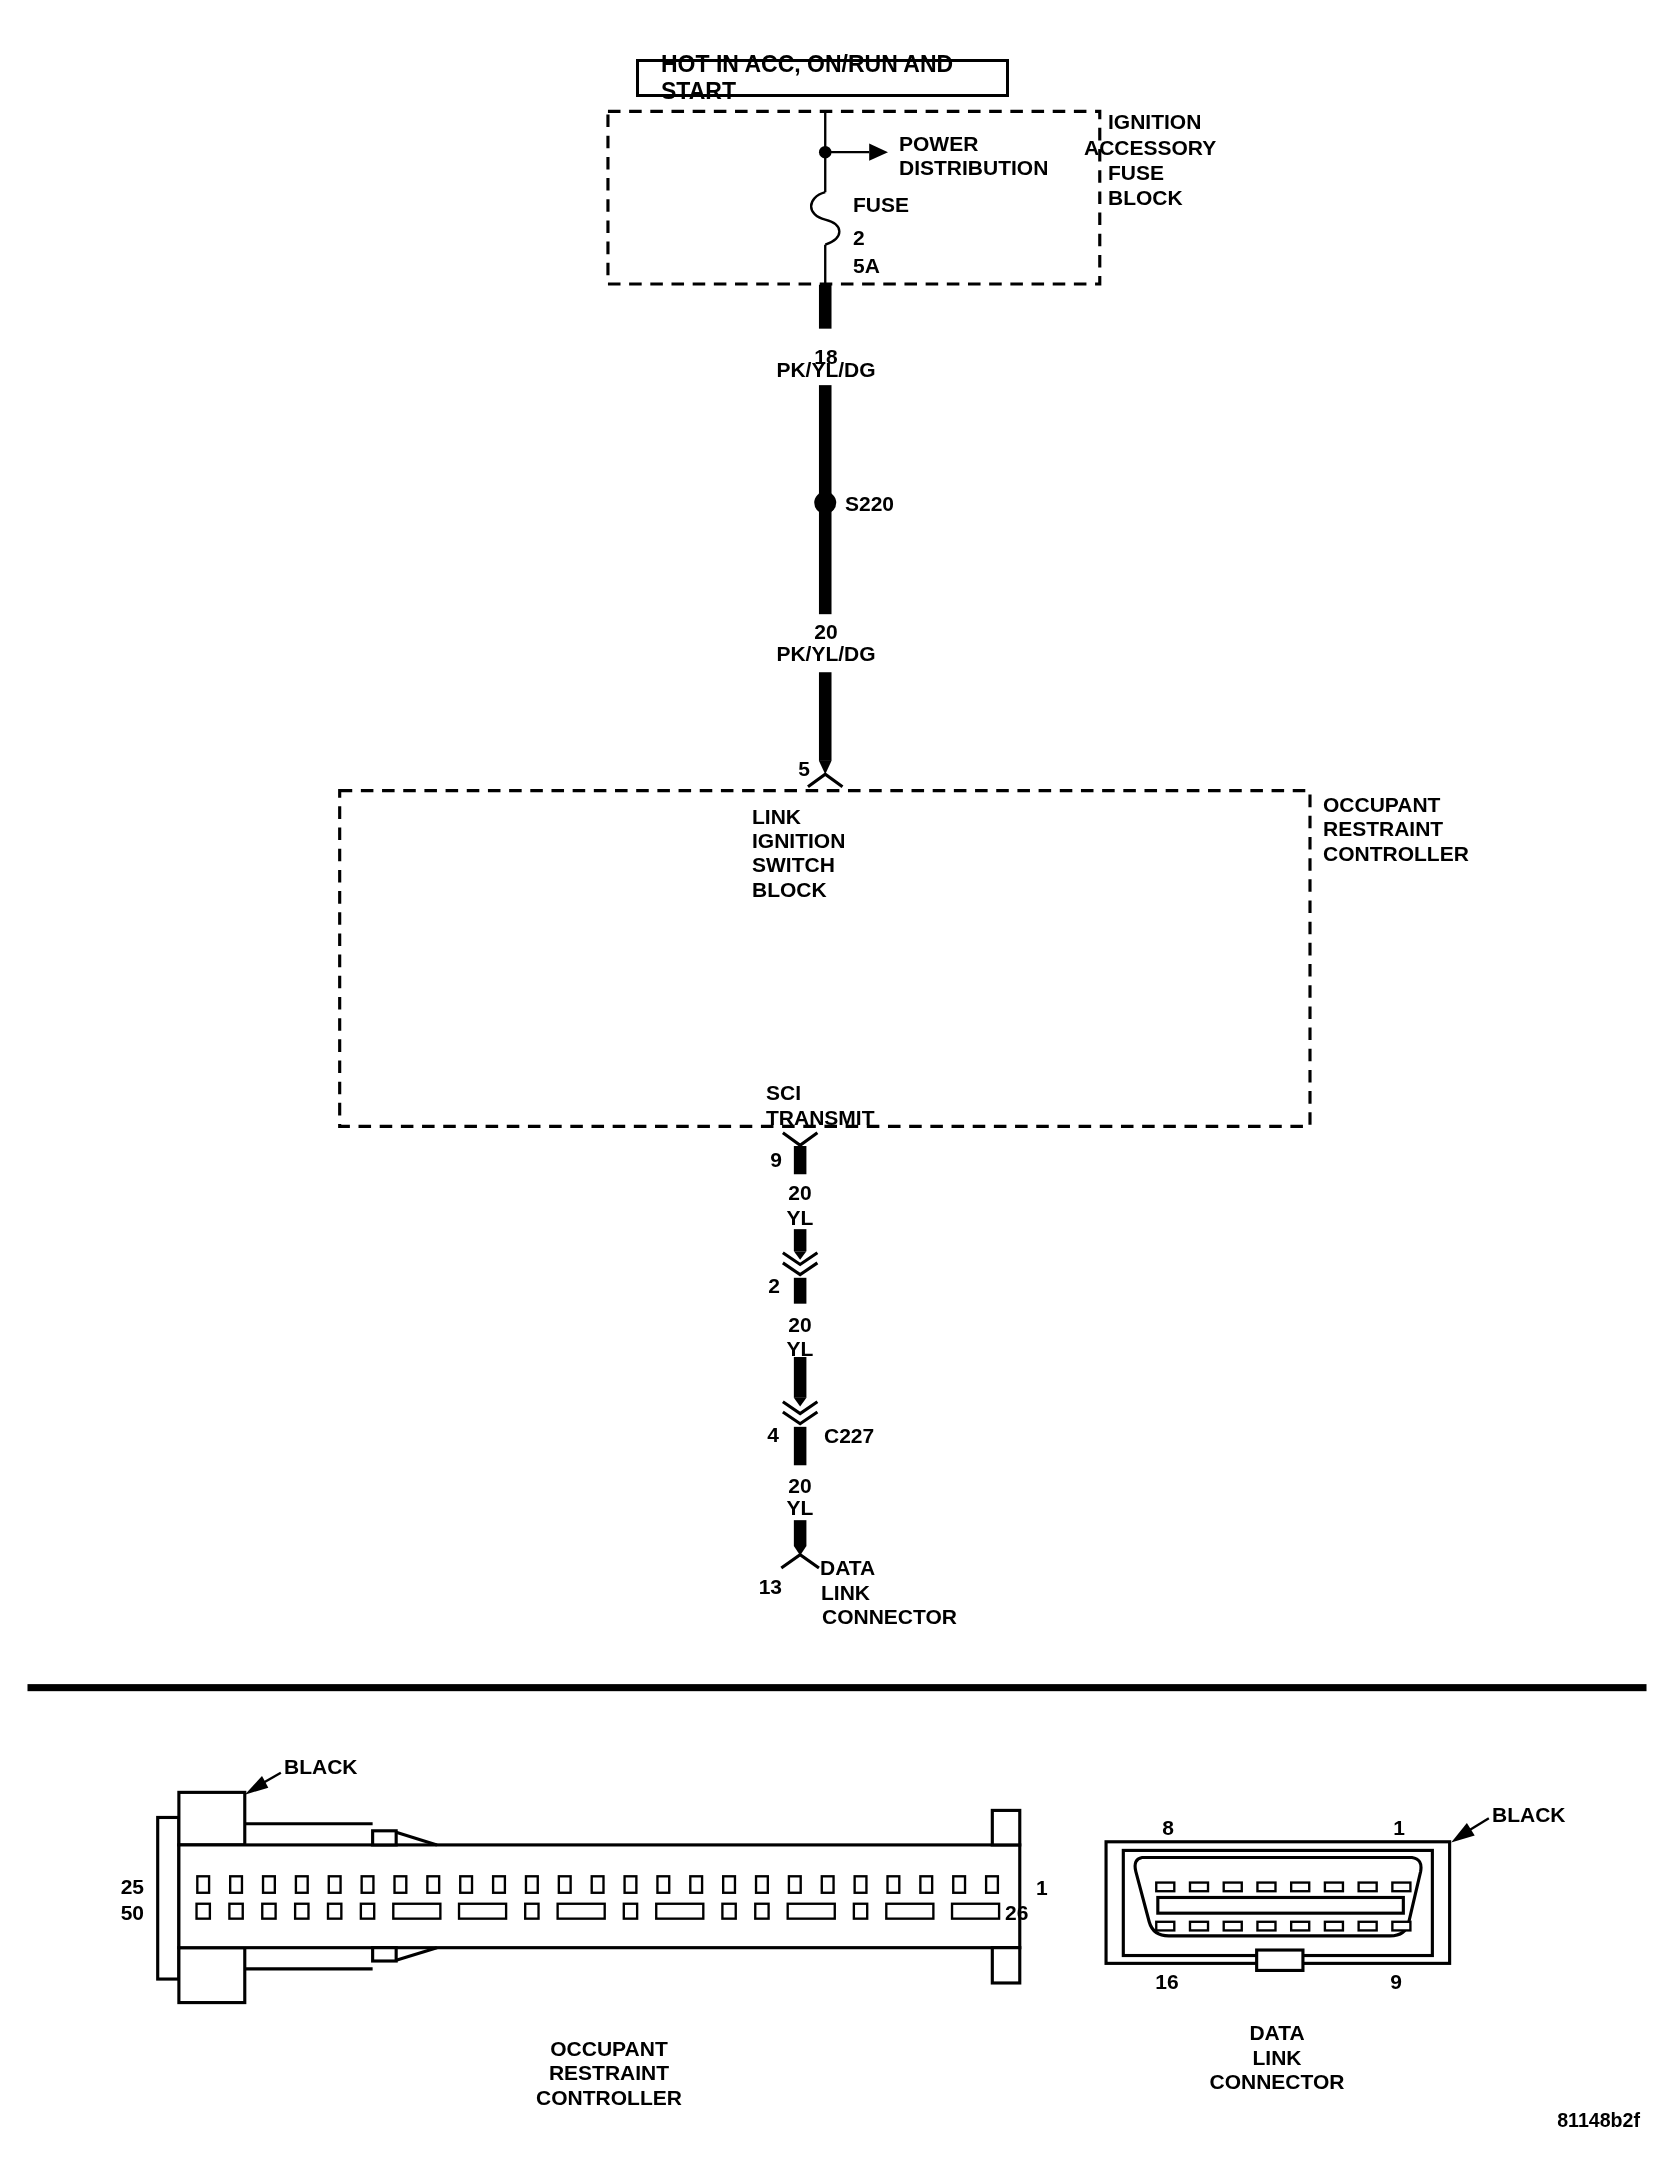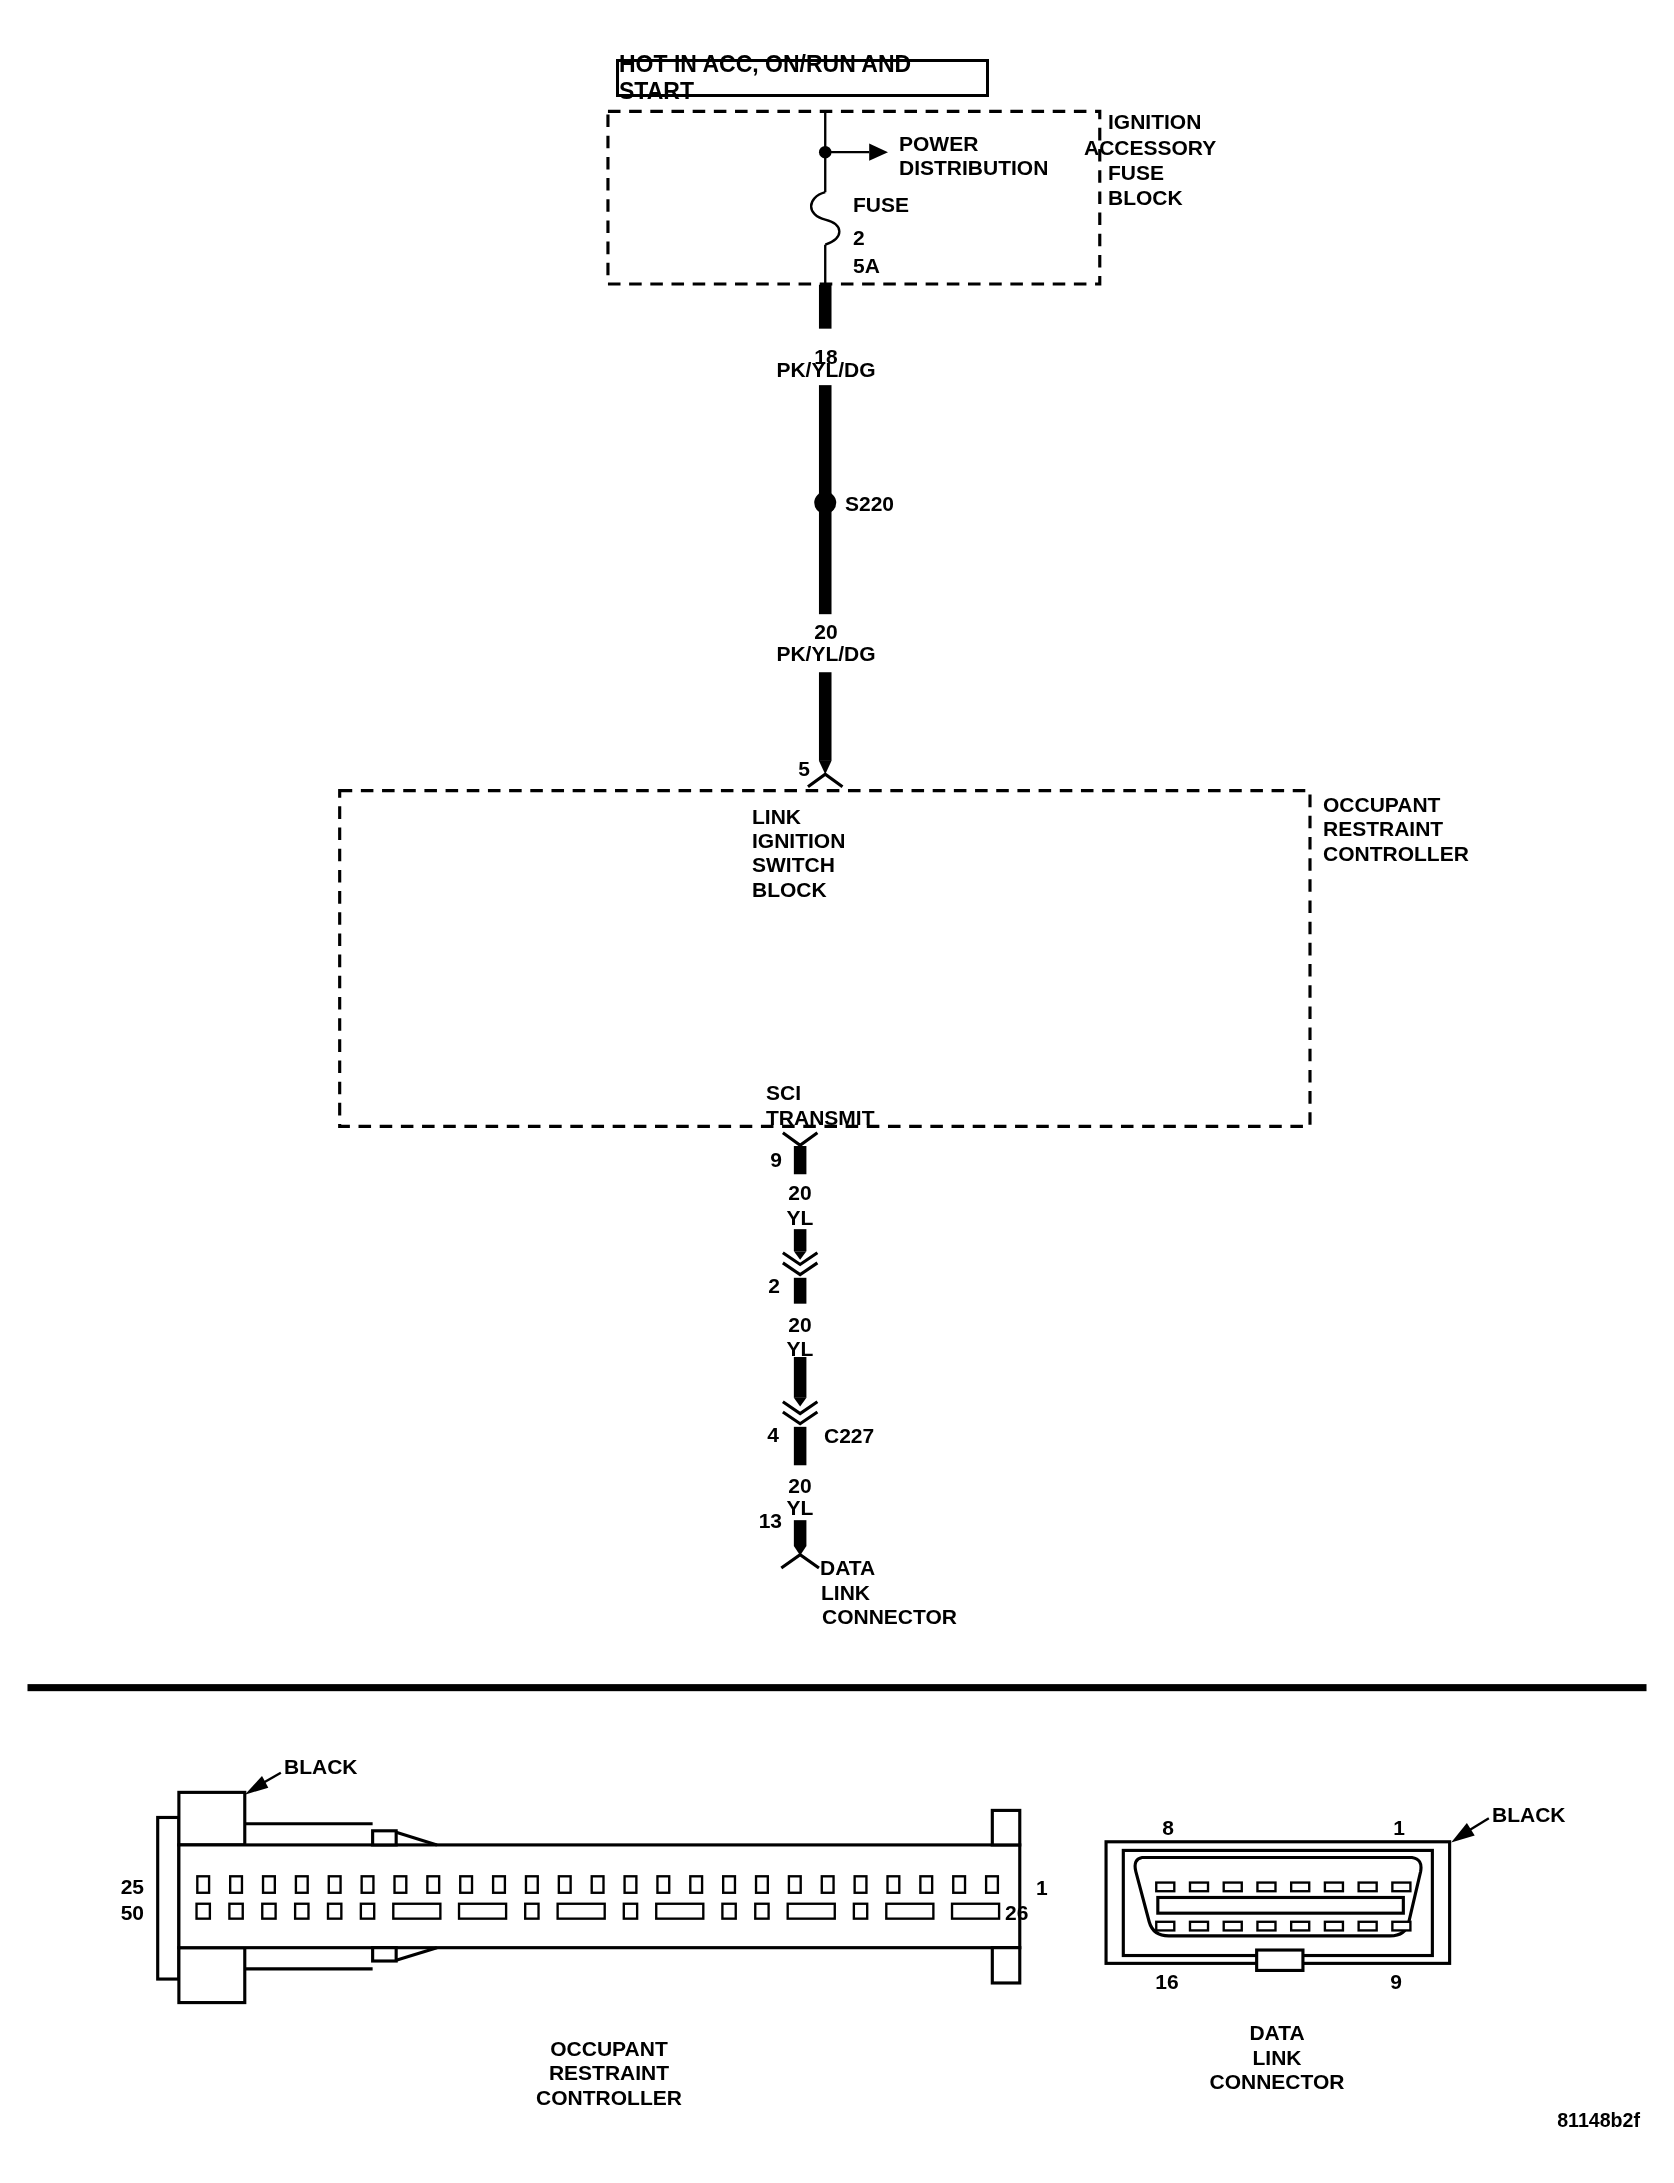--- a/index.html
+++ b/index.html
@@ -3,23 +3,23 @@
 <meta charset="utf-8">
 <style>
   html,body{margin:0;padding:0;background:#fff;}
   .page{position:relative;width:1674px;height:2183px;background:#fff;overflow:hidden;
         font-family:"Liberation Sans",sans-serif;}
   svg.art{position:absolute;left:0;top:0;}
   .lbl{position:absolute;font:700 21px "Liberation Sans",sans-serif;color:#000;
        white-space:nowrap;line-height:1;}
   .c{transform:translateX(-50%);}
   .r{text-align:right;}
-  .hotbox{position:absolute;left:616px;top:59px;width:373px;height:38px;
+  .hotbox{position:absolute;left:636px;top:59px;width:373px;height:38px;
           border:3.1px solid #000;display:flex;align-items:center;justify-content:flex-start;
-          font:700 23px "Liberation Sans",sans-serif;letter-spacing:0px;box-sizing:border-box;}
+          font:700 23px "Liberation Sans",sans-serif;letter-spacing:0px;box-sizing:border-box;padding-left:22px;}
   .code{font:700 19.6px "Liberation Sans",sans-serif;}
 </style>
 </head>
 <body>
 
 <div class="page">
 
   <svg class="art" width="1674" height="2183" viewBox="0 0 2134 2783">
 
     <rect x="775" y="142" width="627" height="220" fill="none" stroke="#000" stroke-width="4" stroke-dasharray="16 11"></rect>
@@ -195,21 +195,21 @@
 
   <div class="lbl c" style="left:800px;top:1314px">20</div>
   <div class="lbl c" style="left:800px;top:1338px">YL</div>
 
   <div class="lbl r" style="left:740px;top:1424px;width:39px">4</div>
   <div class="lbl" style="left:824px;top:1425px">C227</div>
 
   <div class="lbl c" style="left:800px;top:1475px">20</div>
   <div class="lbl c" style="left:800px;top:1497px">YL</div>
 
-  <div class="lbl r" style="left:743px;top:1510px;width:39px">13</div>
+  <div class="lbl r" style="left:743px;top:1576px;width:39px">13</div>
 
   <div class="lbl" style="left:820px;top:1557px">DATA</div>
   <div class="lbl" style="left:821px;top:1582px">LINK</div>
   <div class="lbl" style="left:822px;top:1606px">CONNECTOR</div>
 
   <div class="lbl" style="left:284px;top:1756px">BLACK</div>
   <div class="lbl r" style="left:102px;top:1876px;width:42px">25</div>
   <div class="lbl r" style="left:102px;top:1902px;width:42px">50</div>
   <div class="lbl" style="left:1036px;top:1877px">1</div>
   <div class="lbl" style="left:1005px;top:1902px">26</div>

